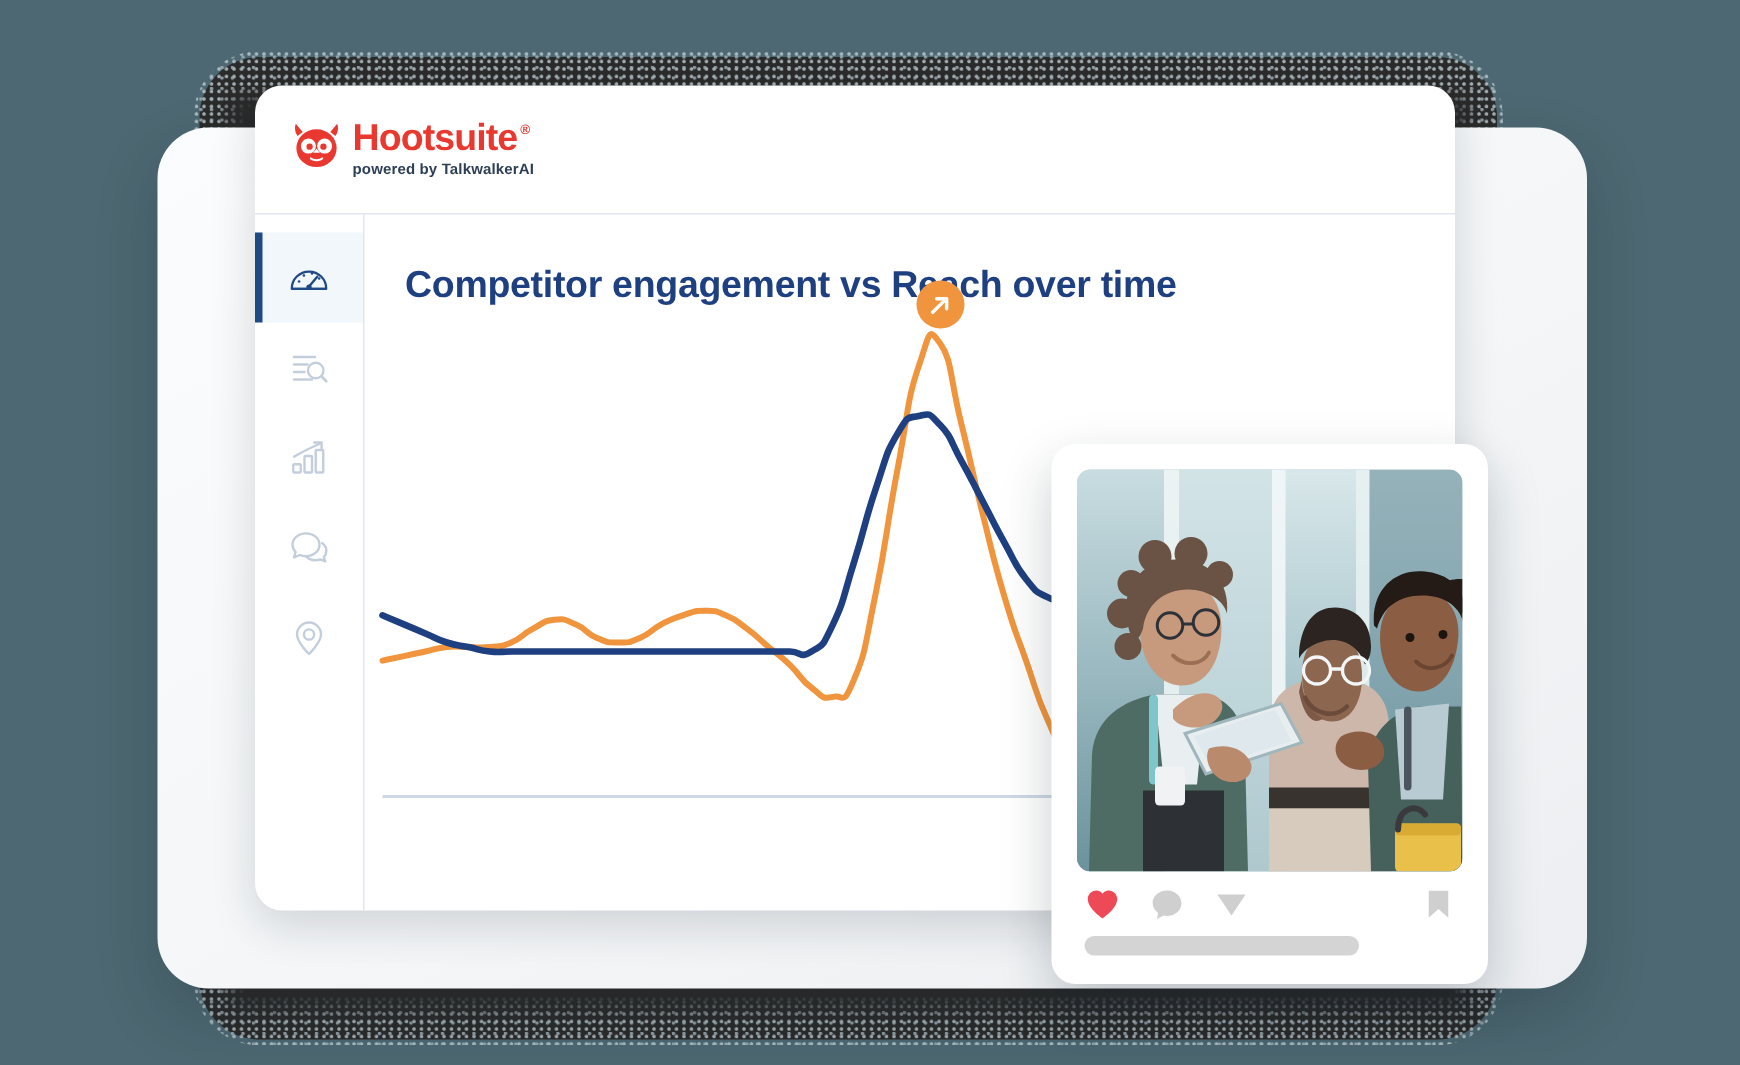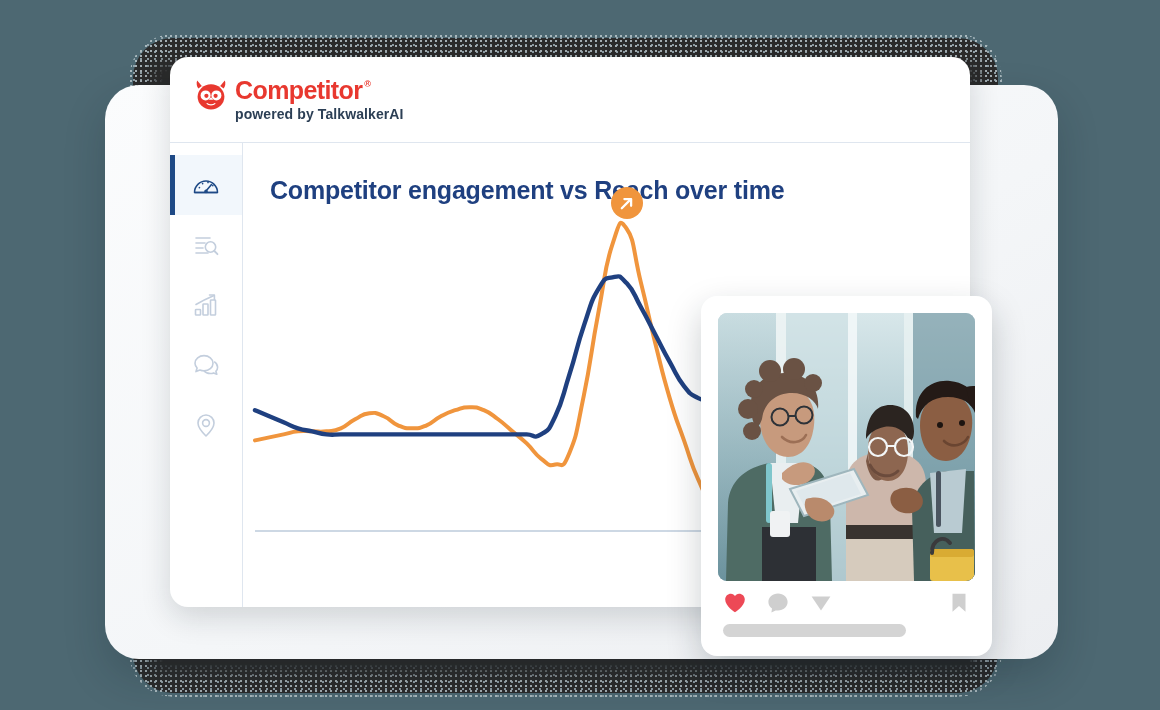--- a/index.html
+++ b/index.html
@@ -72,21 +72,21 @@
   }
   .logo-wrap { display:flex; align-items:flex-start; gap:7px; }
   .owl { width:34px; height:31px; flex:0 0 auto; margin-top:1px; }
   .logo-text { display:flex; flex-direction:column; line-height:1; }
   .logo-word {
     font-size:25px; font-weight:bold; color:#e8382f;
     letter-spacing:-.6px; display:flex; align-items:flex-start;
   }
   .logo-reg { font-size:9px; margin-left:2px; margin-top:2px; }
   .logo-sub {
-    font-size:14px; color:#2c3f55; font-weight:bold;
+    font-size:10px; color:#2c3f55; font-weight:bold;
     margin-top:4px; letter-spacing:.1px;text-align:center;
   }
 
   
   .app-body { display:flex; height:464px; }
 
   .sidebar {
     width:73px; flex:0 0 73px;
     border-right:1px solid #dfe6ef;
     padding-top:12px;
@@ -177,21 +177,21 @@
           <ellipse cx="17" cy="17.8" rx="13.4" ry="12.6" fill="#e8382f"></ellipse>
           <circle cx="11.6" cy="16.4" r="5.0" fill="#ffffff"></circle>
           <circle cx="22.4" cy="16.4" r="5.0" fill="#ffffff"></circle>
           <circle cx="12.4" cy="16.8" r="2.1" fill="#e8382f"></circle>
           <circle cx="21.6" cy="16.8" r="2.1" fill="#e8382f"></circle>
           <path d="M17 18.2 l2.3 2.6 h-4.6 Z" fill="#ffffff"></path>
           <path d="M13.2 24.6 c1.4 1.6 6.2 1.6 7.6 0" stroke="#ffffff" stroke-width="1.3" fill="none" stroke-linecap="round"></path>
         </svg>
         <div class="logo-text">
           <div class="logo-word">
-            <span>Competitor</span>
+            <span>Hootsuite</span>
             <span class="logo-reg">®</span>
           </div>
           <div class="logo-sub">powered by TalkwalkerAI</div>
         </div>
       </div>
     </div>
 
     <div class="app-body">
 
       <div class="sidebar">

